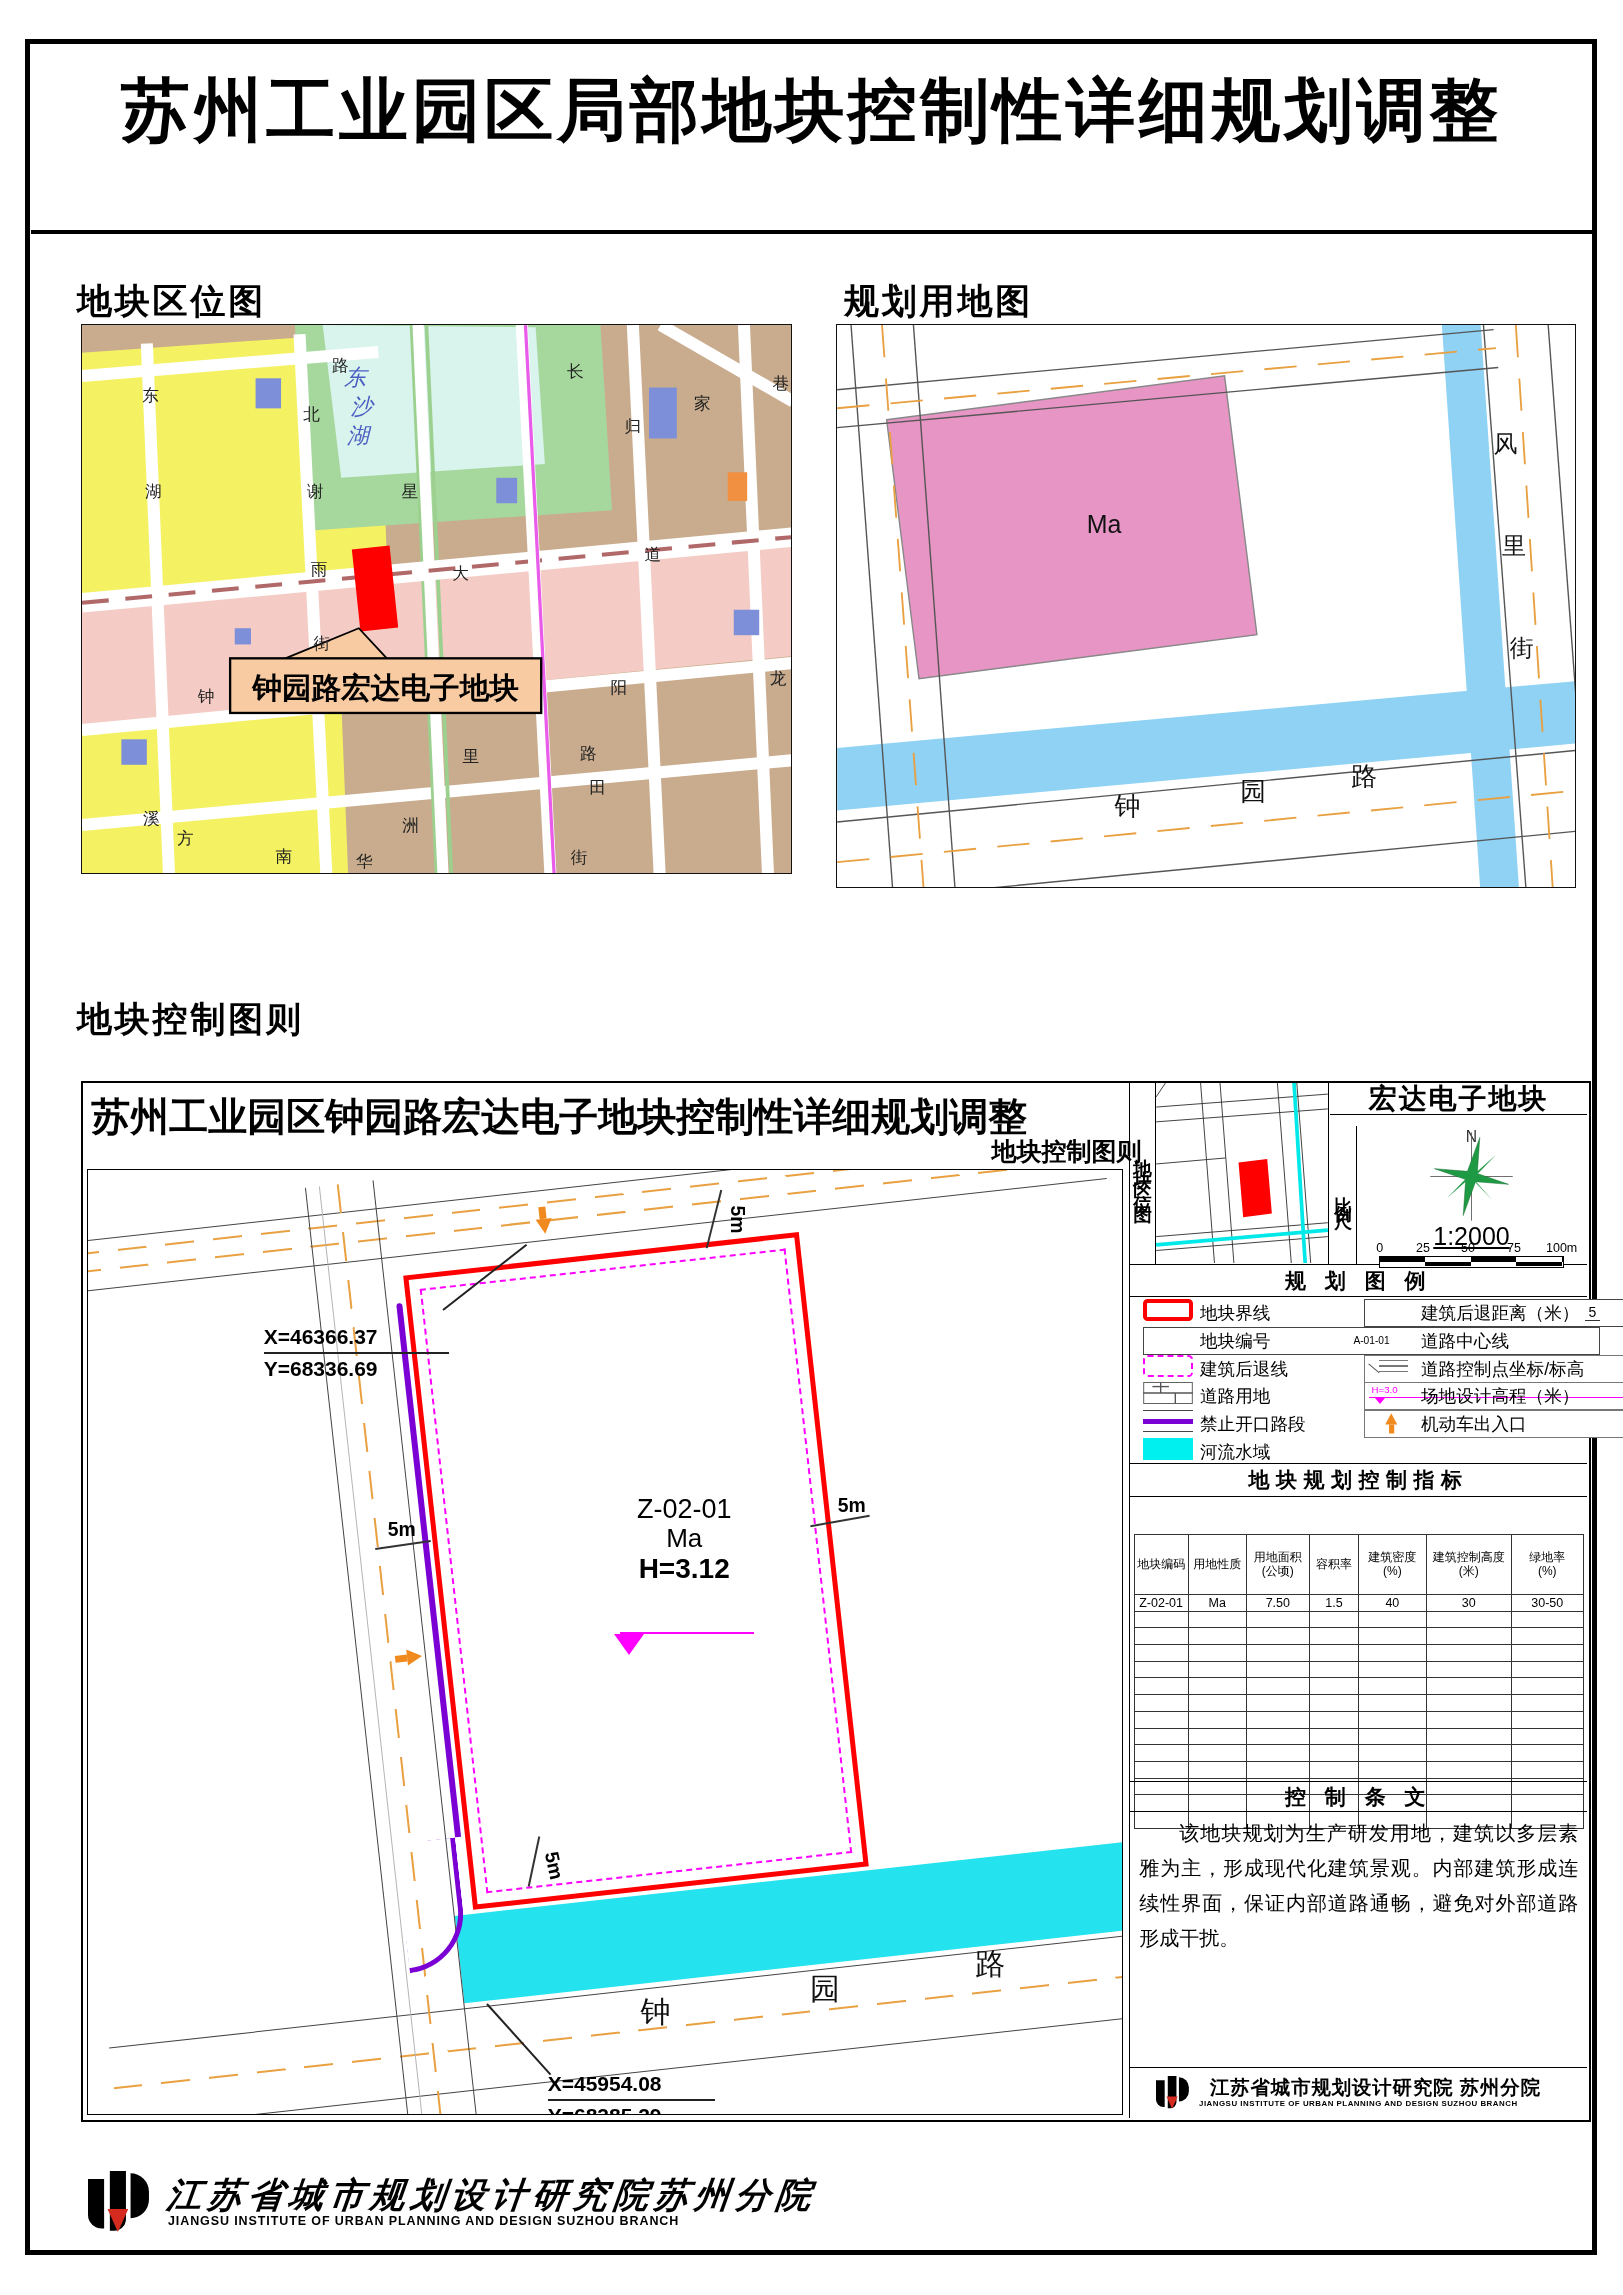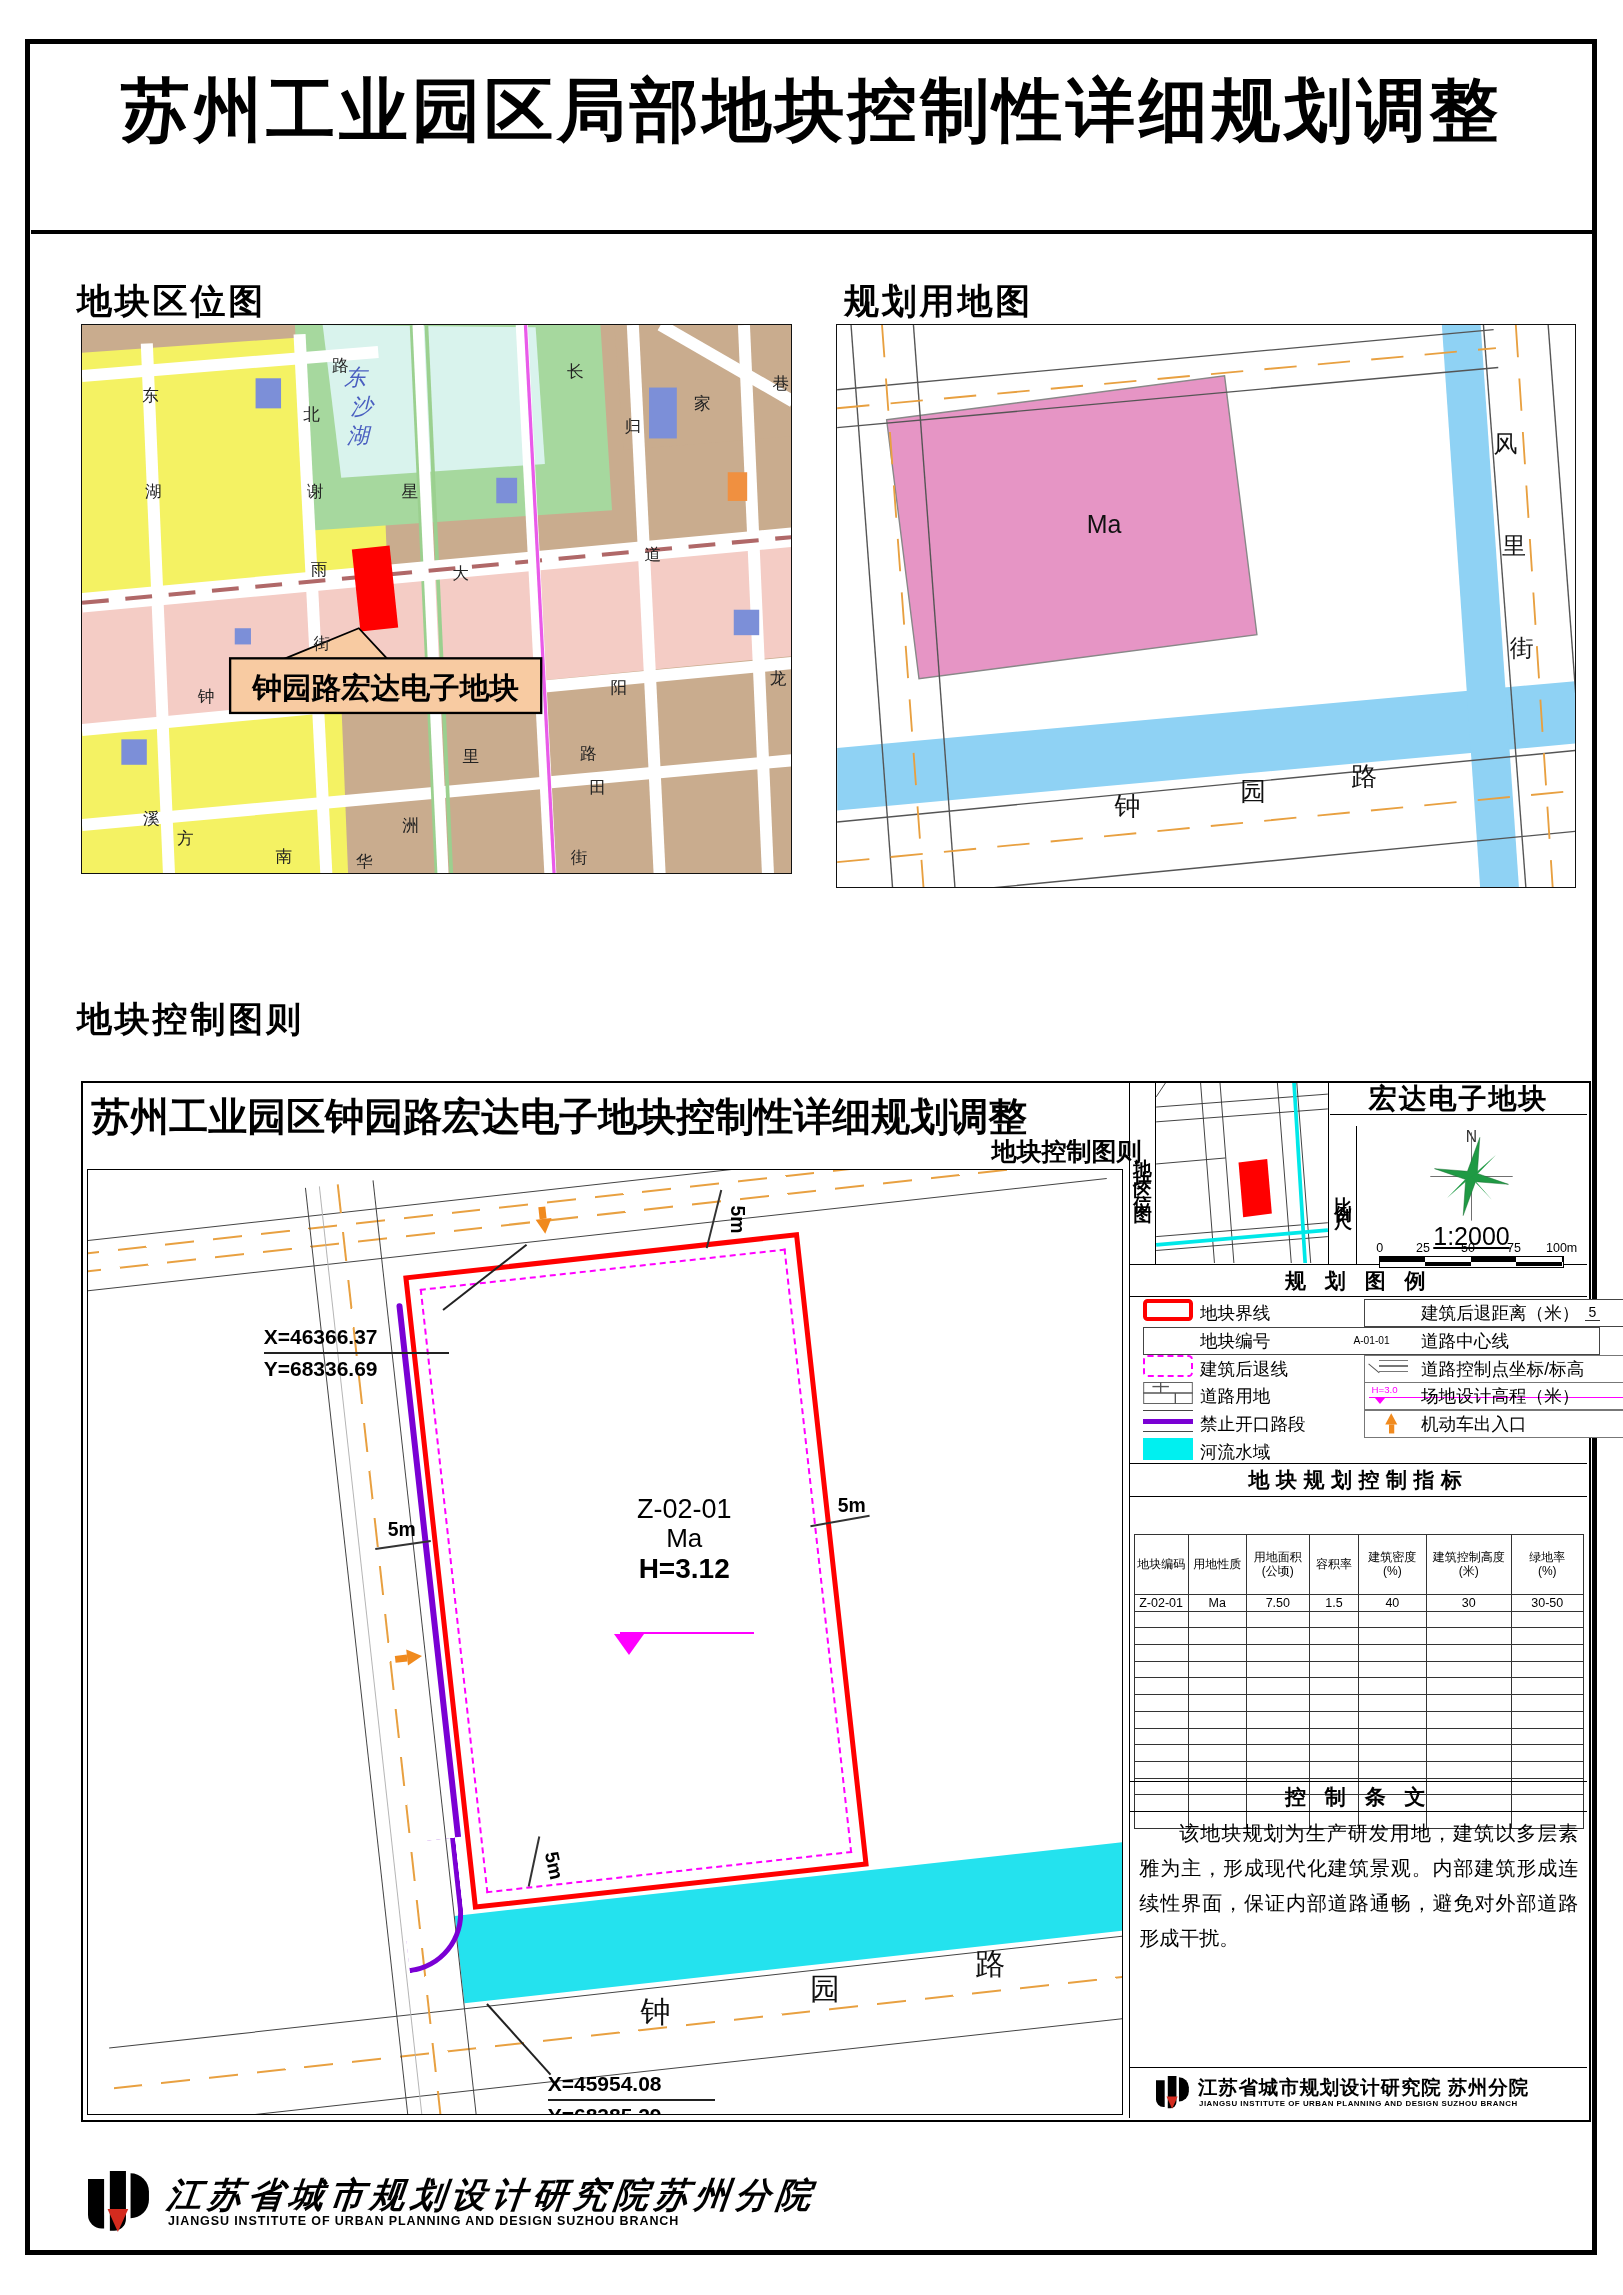--- a/index.html
+++ b/index.html
@@ -91,21 +91,21 @@
   .llabel{position:absolute;left:70px;top:3.7px;font-size:17.6px;}
   .llabel2{position:absolute;left:291px;top:3.7px;font-size:17.6px;white-space:nowrap;}
   .sw-box{width:100%;height:100%;box-sizing:border-box;border:0.9px solid #777;background:#fff;position:relative;overflow:hidden;}
 
   table.ind{border-collapse:collapse;width:450px;margin-left:3.7px;table-layout:fixed;}
   table.ind th,table.ind td{border:0.9px solid #333;text-align:center;padding:0;font-weight:400;}
   table.ind th{font-size:12px;line-height:1.15;height:59px;}
   table.ind td{font-size:12.5px;height:15.7px;}
   .prov{position:absolute;left:9.3px;top:733px;width:439px;font-size:20px;line-height:35px;text-indent:2em;text-align:justify;}
   .credit{position:absolute;left:0;top:984px;width:457px;height:49px;border-top:1.9px solid #000;box-sizing:border-box;}
-  .credit .cn{position:absolute;left:68px;top:5.6px;font-size:19.4px;font-weight:700;letter-spacing:0.9px;white-space:nowrap;}
+  .credit .cn{position:absolute;left:80px;top:5.6px;font-size:19.4px;font-weight:700;letter-spacing:0.9px;white-space:nowrap;}
   .credit .en{position:absolute;left:69px;top:30.5px;font-size:7.9px;font-weight:600;letter-spacing:0.5px;white-space:nowrap;}
 
   
   .jp{position:relative;}
   .jp .b1{position:absolute;left:0;top:7.4px;width:14px;height:43px;background:#000;border-radius:0 0 0 12px;}
   .jp .b2{position:absolute;left:18.5px;top:0;width:14px;height:52px;background:#000;border-radius:0 0 10.2px 0;}
   .jp .b3{position:absolute;left:37px;top:1.9px;width:15.7px;height:39px;background:#000;border-radius:0 16.7px 16.7px 0;}
   .jp .v{position:absolute;left:16.7px;top:33px;width:0;height:0;
          border-left:9.3px solid rgba(0,0,0,0);border-right:9.3px solid rgba(0,0,0,0);border-top:20.4px solid #D42B1E;}
   .footer-cn{position:absolute;left:167px;top:2172px;font-size:35px;font-weight:800;font-style:italic;

